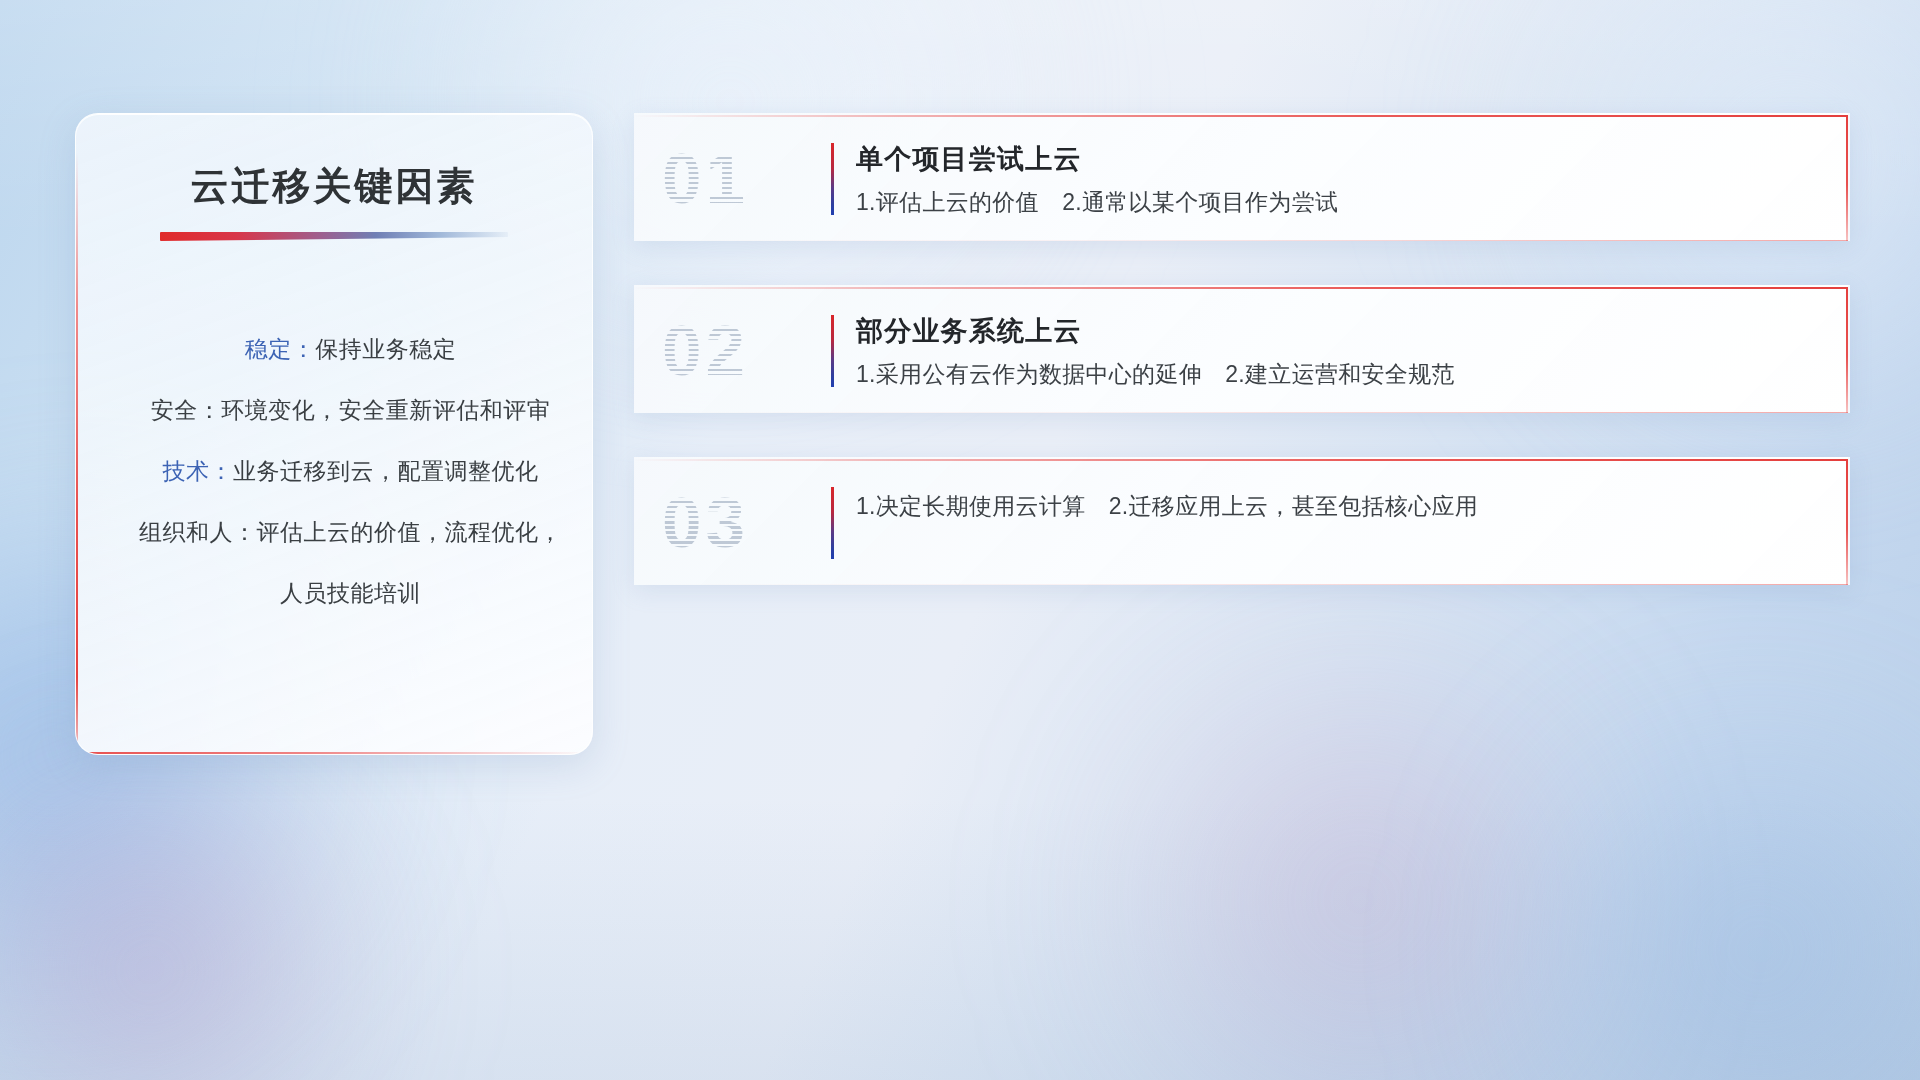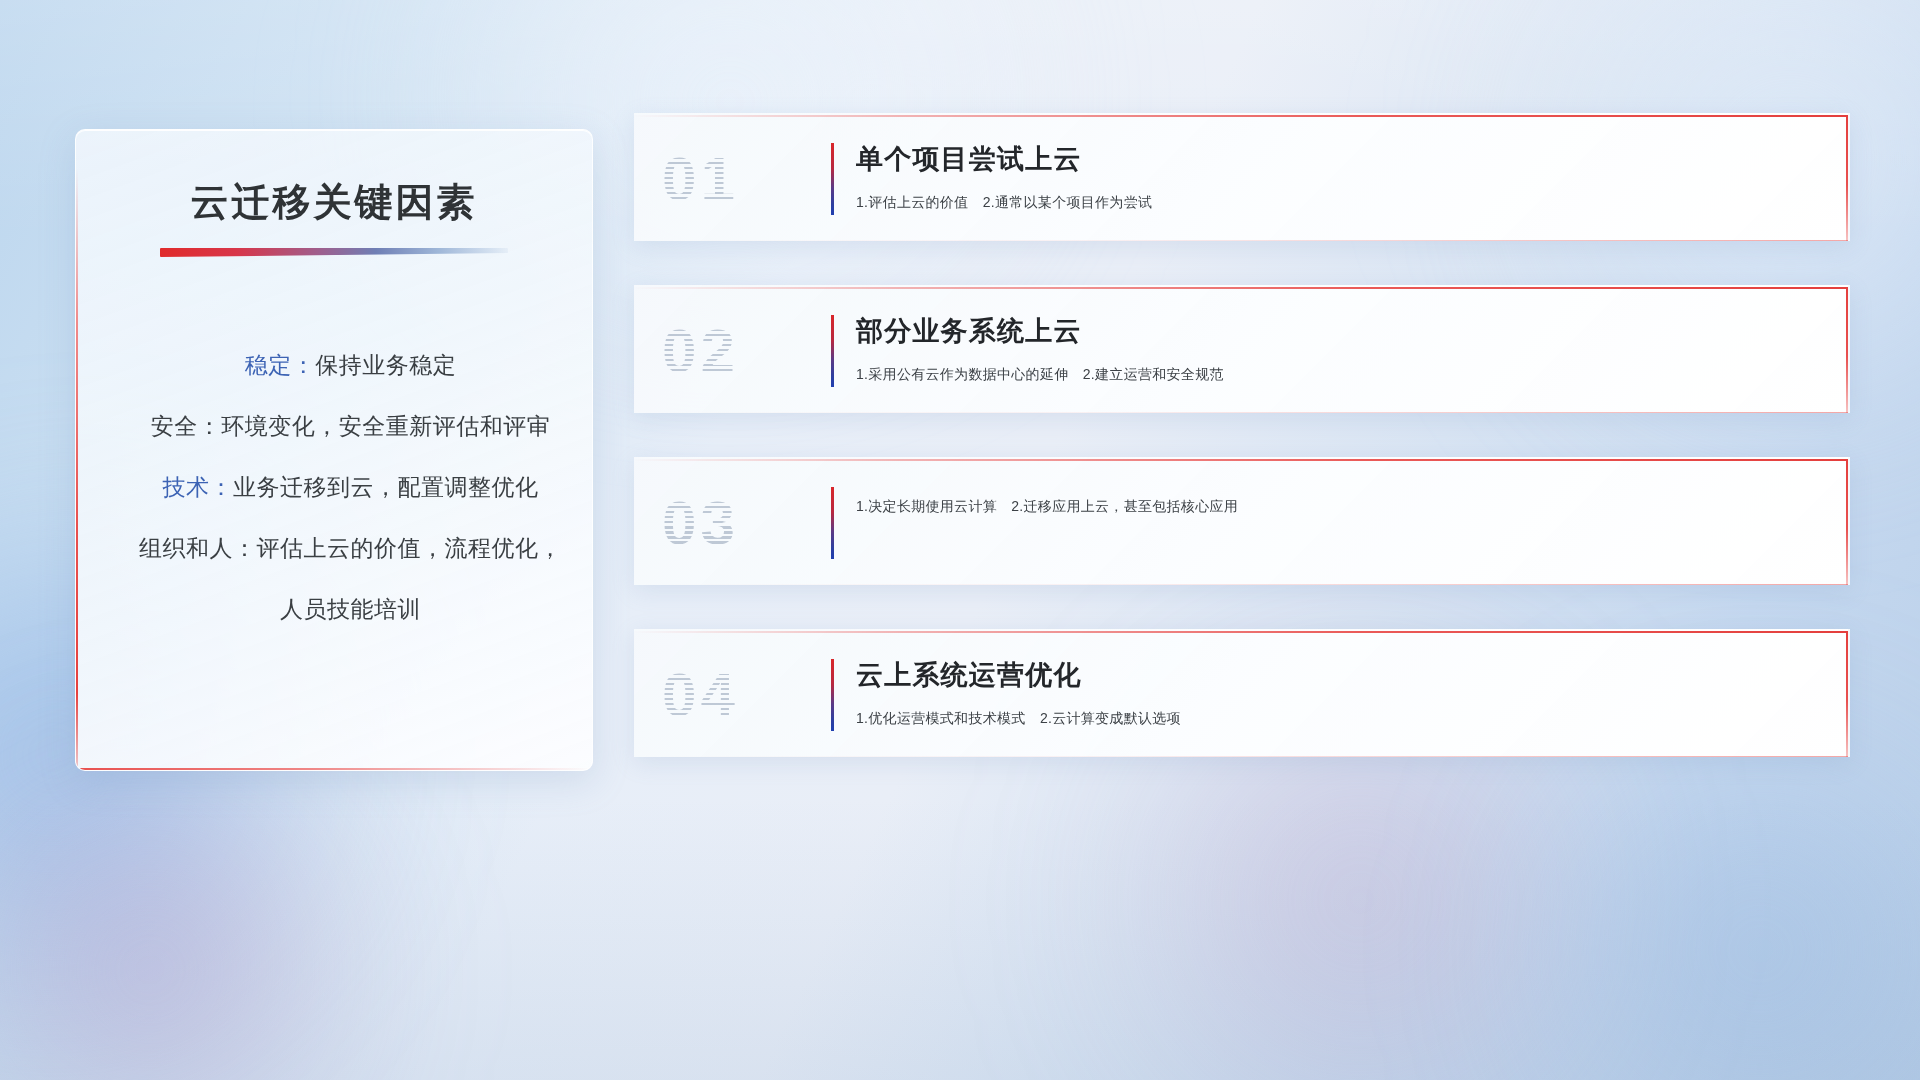--- a/index.html
+++ b/index.html
@@ -29,26 +29,25 @@
   .blob-e { left:1500px; top:720px; width:520px; height:460px;
     background:radial-gradient(circle at 50% 50%, rgba(162,192,228,.8), rgba(162,192,228,0) 70%); }
   .blob-f { left:380px; top:-180px; width:700px; height:480px;
     background:radial-gradient(circle at 50% 60%, rgba(234,242,251,.85), rgba(234,242,251,0) 72%); }
   .bg-vign { position:absolute; inset:0;
     background:linear-gradient(180deg, rgba(255,255,255,.18) 0%, rgba(255,255,255,0) 22%, rgba(255,255,255,0) 74%, rgba(140,170,205,.18) 100%); }
 
   
   #left-panel {
     position:absolute; left:75px; top:113px; width:518px; height:642px;
-    border-radius:10px;
+    border-radius:23px;
     background:linear-gradient(160deg, rgba(238,245,252,.92) 0%, rgba(244,249,253,.86) 40%, rgba(252,253,255,.95) 100%);
     border:1px solid rgba(255,255,255,.85);
     box-shadow:0 10px 36px rgba(120,150,190,.22), inset 0 1px 0 rgba(255,255,255,.9);
     overflow:hidden;
-    margin-top:16px;
   }
   #left-panel::after{
     content:""; position:absolute; left:0; top:0; bottom:0; width:2px;
     background:linear-gradient(180deg, rgba(255,255,255,0) 0%, rgba(240,120,120,.0) 6%, #f08a8a 30%, #e8504f 62%, #e6413f 88%, rgba(230,65,63,.25) 100%);
   }
   #left-panel .bot-accent{
     position:absolute; left:0; right:0; bottom:0; height:2px;
     background:linear-gradient(90deg,#e8504f 0%, #ef8686 45%, rgba(239,134,134,0) 100%);
   }
 
@@ -89,21 +88,21 @@
     position:absolute; right:0; top:0; bottom:0; width:2px;
     background:linear-gradient(180deg,#e43f3d 0%, #e8504f 55%, rgba(232,80,79,.35) 100%);
   }
   .card .edge-bottom{
     position:absolute; left:0; right:0; bottom:0; height:1px;
     background:linear-gradient(90deg, rgba(232,80,79,0) 0%, rgba(232,80,79,.08) 40%, rgba(232,80,79,.5) 100%);
   }
 
   .card-num {
     position:absolute; left:28px; top:50%; transform:translateY(-50%);
-    font-size:62px; font-weight:700; letter-spacing:4px;
+    font-size:71px; font-weight:700; letter-spacing:4px;
     color:#b9c6d6;
     -webkit-background-clip:text; background-clip:text;
     opacity:.62;
     background-image:repeating-linear-gradient(
       180deg,
       rgba(150,165,185,.95) 0px, rgba(150,165,185,.95) 2px,
       rgba(255,255,255,0) 2px, rgba(255,255,255,0) 5px);
     color:transparent;
     filter:blur(.3px);
     user-select:none;
@@ -113,21 +112,21 @@
     position:absolute; left:197px; top:28px; width:3px; height:72px;
     background:linear-gradient(180deg,#d9262a 0%, #b8283f 35%, #5b3a86 62%, #2d3fa0 85%, #1f3fb0 100%);
   }
 
   .card-body { position:absolute; left:222px; top:24px; right:24px; }
   .card-title {
     font-size:27px; font-weight:700; color:#23262a; letter-spacing:1.2px;
     line-height:40px;
   }
   .card-desc {
-    margin-top:11px; font-size:14px; color:#3c4146; letter-spacing:.3px;
+    margin-top:11px; font-size:23px; color:#3c4146; letter-spacing:.3px;
     line-height:24px; white-space:nowrap;
   }
 </style>
 </head>
 <body>
 
 <div id="bg">
   <div class="bg-base"></div>
   <div class="bg-blob blob-f"></div>
   <div class="bg-blob blob-d"></div>
@@ -177,24 +176,13 @@
     <div class="card">
       <div class="edge-top"></div>
       <div class="edge-right"></div>
       <div class="edge-bottom"></div>
       <div class="card-num">03</div>
       <div class="card-divider"></div>
       <div class="card-body">
         <div class="card-desc">1.决定长期使用云计算　2.迁移应用上云，甚至包括核心应用</div>
       </div>
     </div>
-    <div class="card">
-      <div class="edge-top"></div>
-      <div class="edge-right"></div>
-      <div class="edge-bottom"></div>
-      <div class="card-num">04</div>
-      <div class="card-divider"></div>
-      <div class="card-body">
-        <div class="card-title">云上系统运营优化</div>
-        <div class="card-desc">1.优化运营模式和技术模式　2.云计算变成默认选项</div>
-      </div>
-    </div>
   </div>
 
 </body></html>

